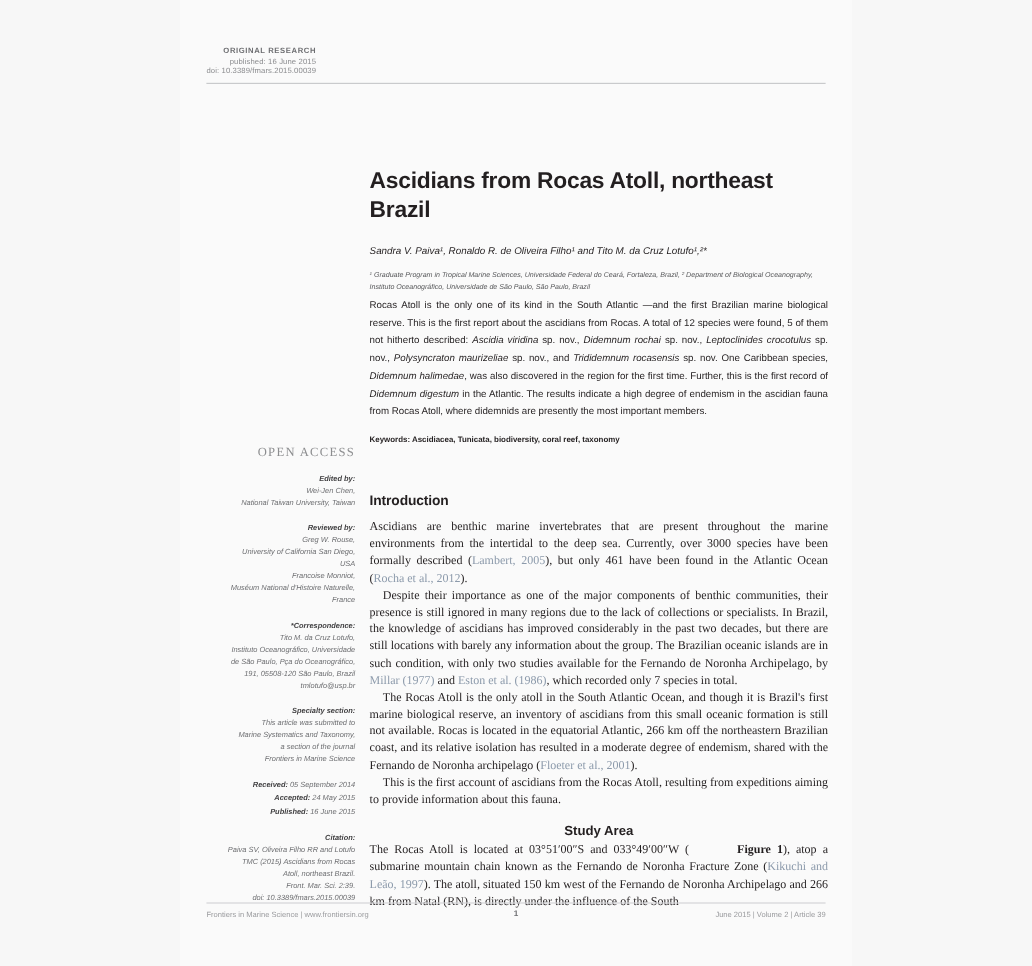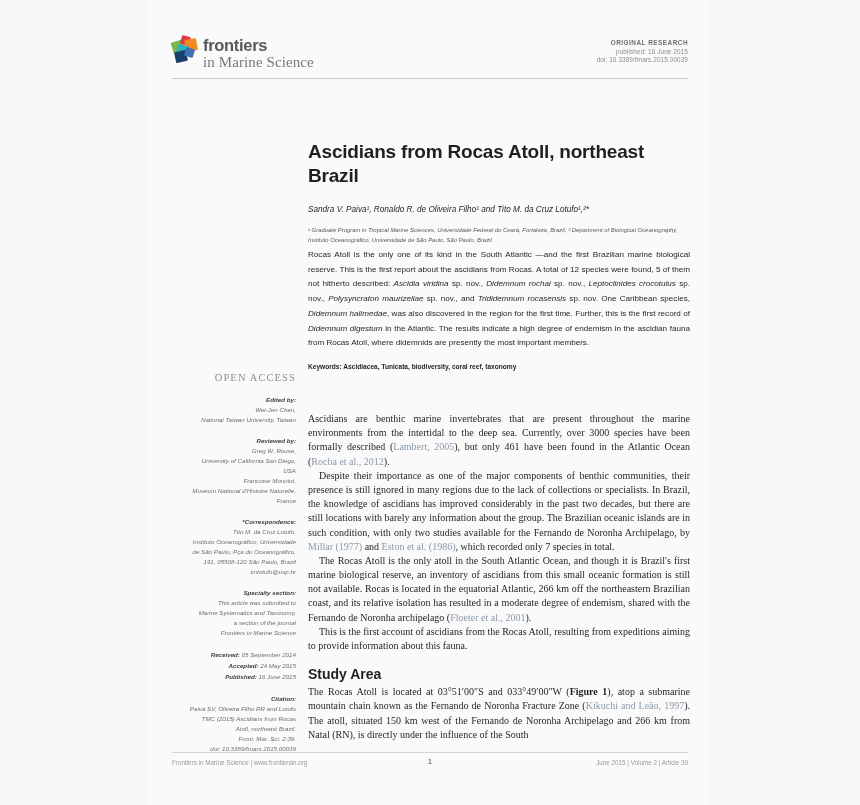--- a/index.html
+++ b/index.html
@@ -203,37 +203,38 @@
     width: 382px;
   }
   .sec-h1 {
     font-size: 11.5px;
     font-weight: bold;
     color: #231f20;
     margin: 0 0 9px 0;
     letter-spacing: -0.1px;
   }
   .sec-h2 {
-    font-size: 14px;
+    font-size: 11px;
     font-weight: bold;
     color: #231f20;
     margin: 0 0 3px 0;
+    text-align: center;
   }
   .body-p {
     font-family: "Liberation Serif", serif;
     font-size: 10px;
     color: #231f20;
     line-height: 1.42;
     text-align: justify;
     margin: 0;
     text-indent: 0;
   }
   .body-p.indent { text-indent: 11px; }
   .cite { color: #8c9aab; }
-  .body-p b { font-weight: bold; }
+  .body-p b { font-weight: bold; padding-left: 40px; }
   .gap-sec { height: 13px; }
 
   
   .footer {
     position: absolute;
     left: 22px;
     top: 752px;
     width: 516px;
   }
   .footer-rule { border-top: 1px solid #d4d5d7; }
@@ -256,34 +257,20 @@
   }
 </style>
 </head>
 <body>
 
 <div class="page">
   <div class="sheet">
 
     <div class="header">
       <div class="header-row">
-        <div class="brand">
-          <div class="logo-mark">
-            <i class="lg-green"></i>
-            <i class="lg-red"></i>
-            <i class="lg-orange"></i>
-            <i class="lg-teal"></i>
-            <i class="lg-navy"></i>
-            <i class="lg-blue"></i>
-          </div>
-          <div class="brand-text">
-            <div class="brand-line1">frontiers</div>
-            <div class="brand-line2">in Marine Science</div>
-          </div>
-        </div>
         <div class="header-meta">
           <div class="meta-type">ORIGINAL RESEARCH</div>
           <div class="meta-line">published: 16 June 2015</div>
           <div class="meta-line">doi: 10.3389/fmars.2015.00039</div>
         </div>
       </div>
       <div class="header-rule"></div>
     </div>
 
     <div class="title-block">
@@ -343,20 +330,21 @@
         <div class="sb-head">Citation:</div>
         <div class="sb-line">Paiva SV, Oliveira Filho RR and Lotufo</div>
         <div class="sb-line">TMC (2015) Ascidians from Rocas</div>
         <div class="sb-line">Atoll, northeast Brazil.</div>
         <div class="sb-line">Front. Mar. Sci. 2:39.</div>
         <div class="sb-line">doi: 10.3389/fmars.2015.00039</div>
       </div>
     </div>
 
     <div class="body-col">
+      <h2 class="sec-h1">Introduction</h2>
 
       <p class="body-p"><span>Ascidians are benthic marine invertebrates that are present throughout the marine environments from the intertidal to the deep sea. Currently, over 3000 species have been formally described (</span><span class="cite">Lambert, 2005</span><span>), but only 461 have been found in the Atlantic Ocean (</span><span class="cite">Rocha et al., 2012</span><span>).</span></p>
 
       <p class="body-p indent"><span>Despite their importance as one of the major components of benthic communities, their presence is still ignored in many regions due to the lack of collections or specialists. In Brazil, the knowledge of ascidians has improved considerably in the past two decades, but there are still locations with barely any information about the group. The Brazilian oceanic islands are in such condition, with only two studies available for the Fernando de Noronha Archipelago, by </span><span class="cite">Millar (1977)</span><span> and </span><span class="cite">Eston et al. (1986)</span><span>, which recorded only 7 species in total.</span></p>
 
       <p class="body-p indent"><span>The Rocas Atoll is the only atoll in the South Atlantic Ocean, and though it is Brazil's first marine biological reserve, an inventory of ascidians from this small oceanic formation is still not available. Rocas is located in the equatorial Atlantic, 266 km off the northeastern Brazilian coast, and its relative isolation has resulted in a moderate degree of endemism, shared with the Fernando de Noronha archipelago (</span><span class="cite">Floeter et al., 2001</span><span>).</span></p>
 
       <p class="body-p indent">This is the first account of ascidians from the Rocas Atoll, resulting from expeditions aiming to provide information about this fauna.</p>
 
       <div class="gap-sec"></div>

